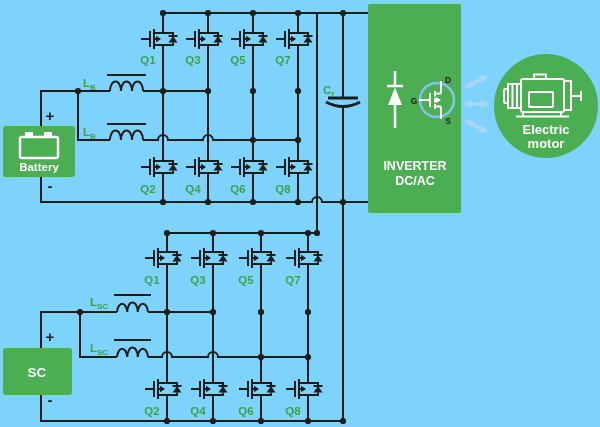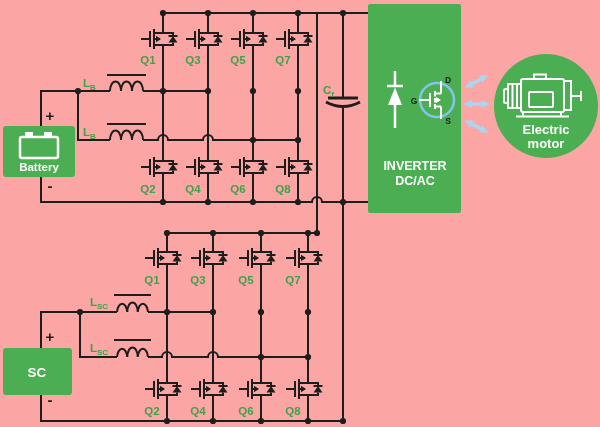--- a/index.html
+++ b/index.html
@@ -1,16 +1,16 @@
 <!DOCTYPE html>
 <html><head>
 <meta charset="utf-8">
 <style>
   html,body{margin:0;padding:0;background:#ffffff;}
-  .stage{width:600px;height:427px;position:relative;background:#fca5a5;overflow:hidden;
+  .stage{width:600px;height:427px;position:relative;background:#7dd3fc;overflow:hidden;
          font-family:"Liberation Sans",sans-serif;}
   svg text{font-family:"Liberation Sans",sans-serif;}
   .qlab{font-size:11.5px;font-weight:bold;}
   .llab{font-size:11.5px;font-weight:bold;}
   .sub{font-size:8px;font-weight:bold;}
   .pm{font-size:15px;font-weight:bold;}
   .blocklab{font-weight:bold;}
 </style>
 </head>
 <body>

